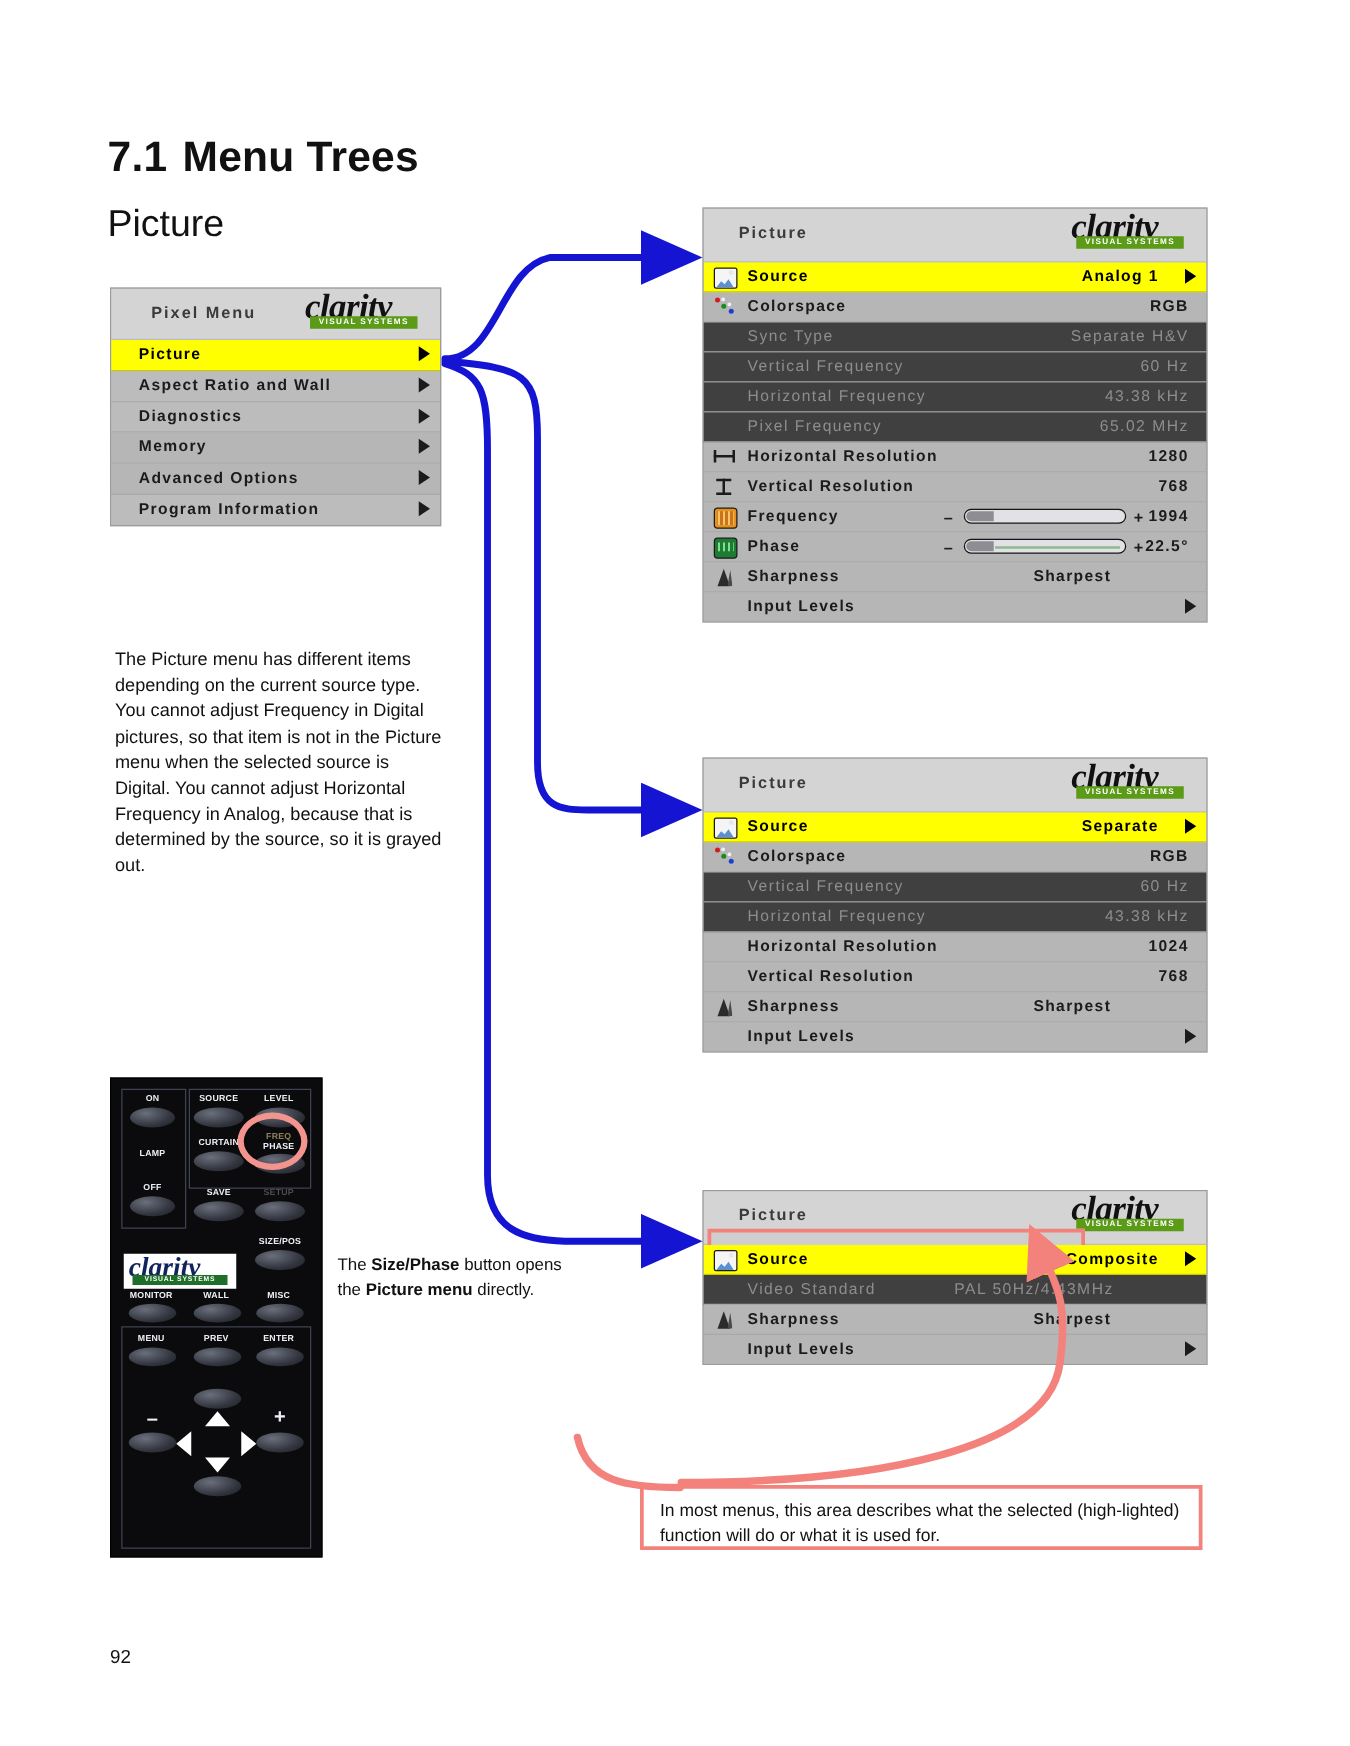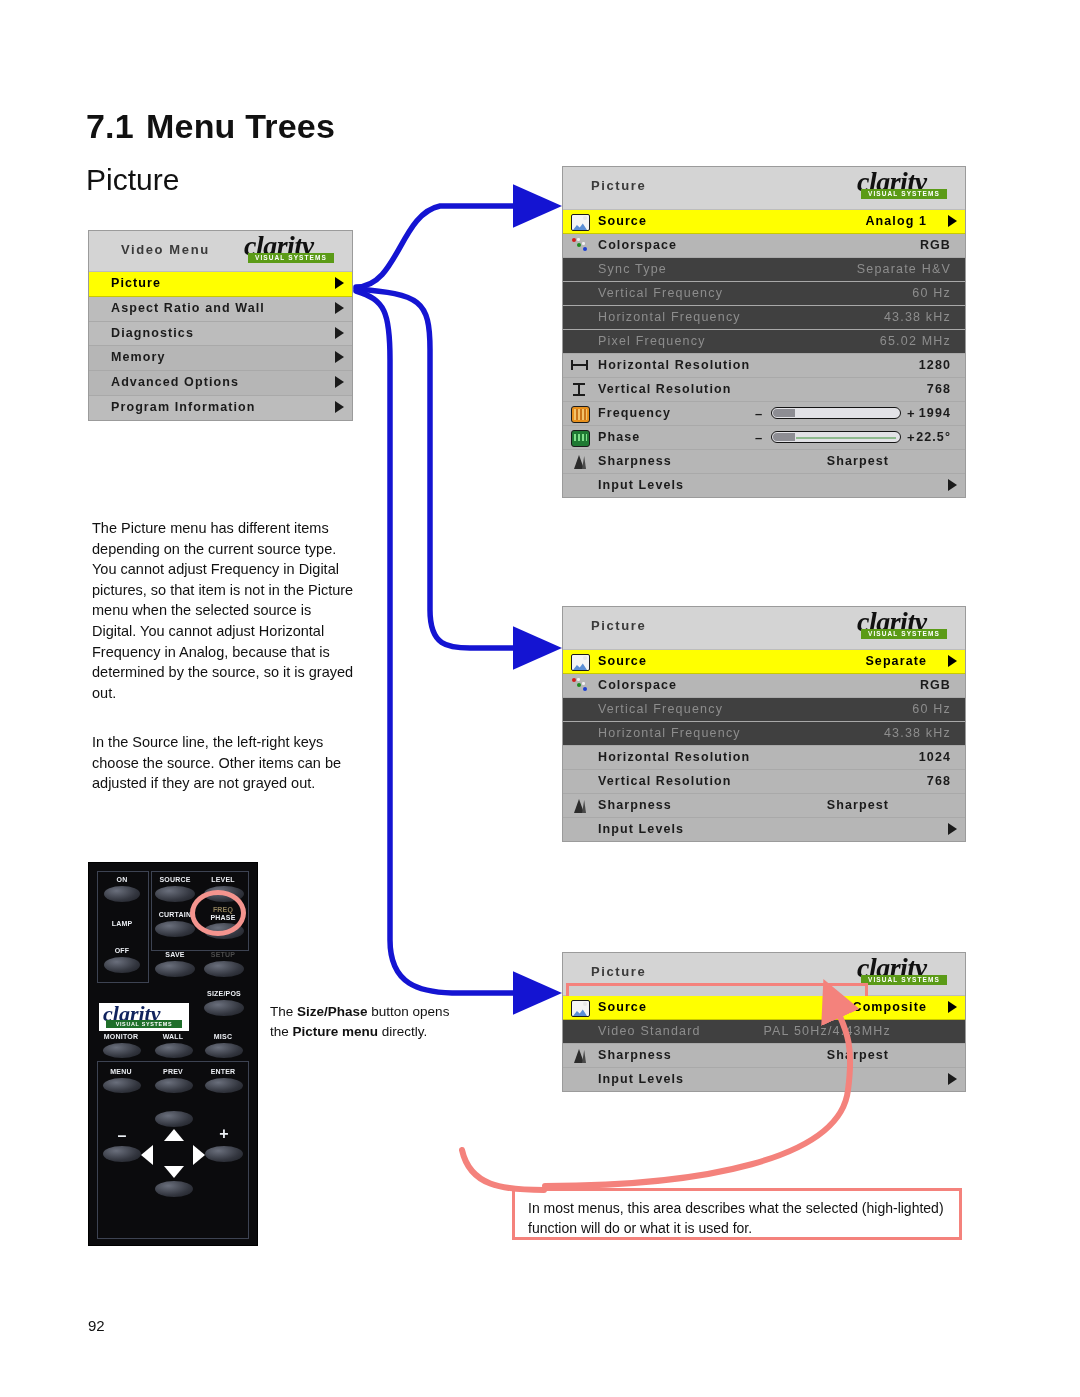--- a/index.html
+++ b/index.html
@@ -125,21 +125,21 @@
 
 <div class="page">
 
   <div id="heading-main">
     <span class="num">7.1</span><span>Menu Trees</span>
   </div>
   <div id="heading-sub">Picture</div>
 
   <div class="osd" id="main-menu">
     <div class="titlebar">
-      <div class="ttl">Video Menu</div>
+      <div class="ttl">Pixel Menu</div>
       <div class="logo">
         <div class="word">clarity</div>
         <div class="bar">
             <span>VISUAL SYSTEMS</span>
           </div>
       </div>
     </div>
     <div class="row hl">
       <div class="lbl">Picture</div>
       <div class="caret"></div>
@@ -344,21 +344,20 @@
       <div class="lbl">Sharpness</div>
       <div class="val" style="right:76px;">Sharpest</div>
     </div>
     <div class="row" style="border-bottom:none;">
       <div class="lbl">Input Levels</div>
       <div class="caret"></div>
     </div>
   </div>
 
   <div class="para" id="para-1">The Picture menu has different items depending on the current source type. You cannot adjust Frequency in Digital pictures, so that item is not in the Picture menu when the selected source is Digital. You cannot adjust Horizontal Frequency in Analog, because that is determined by the source, so it is grayed out.</div>
-  <div class="para" id="para-2">In the Source line, the left-right keys choose the source. Other items can be adjusted if they are not grayed out.</div>
 
   <div id="remote">
     <div class="grp" style="left:8px;top:8px;width:50px;height:110px;"></div>
     <div class="grp" style="left:62px;top:8px;width:96px;height:78px;"></div>
     <div class="grp" style="left:8px;top:198px;width:150px;height:176px;"></div>
 
     <div class="blbl" style="left:14px;top:13px;width:38px;">ON</div>
     <div class="btn" style="left:15px;top:23px;width:36px;height:16px;"></div>
     <div class="blbl" style="left:14px;top:57px;width:38px;">LAMP</div>
     <div class="blbl" style="left:14px;top:84px;width:38px;">OFF</div>

